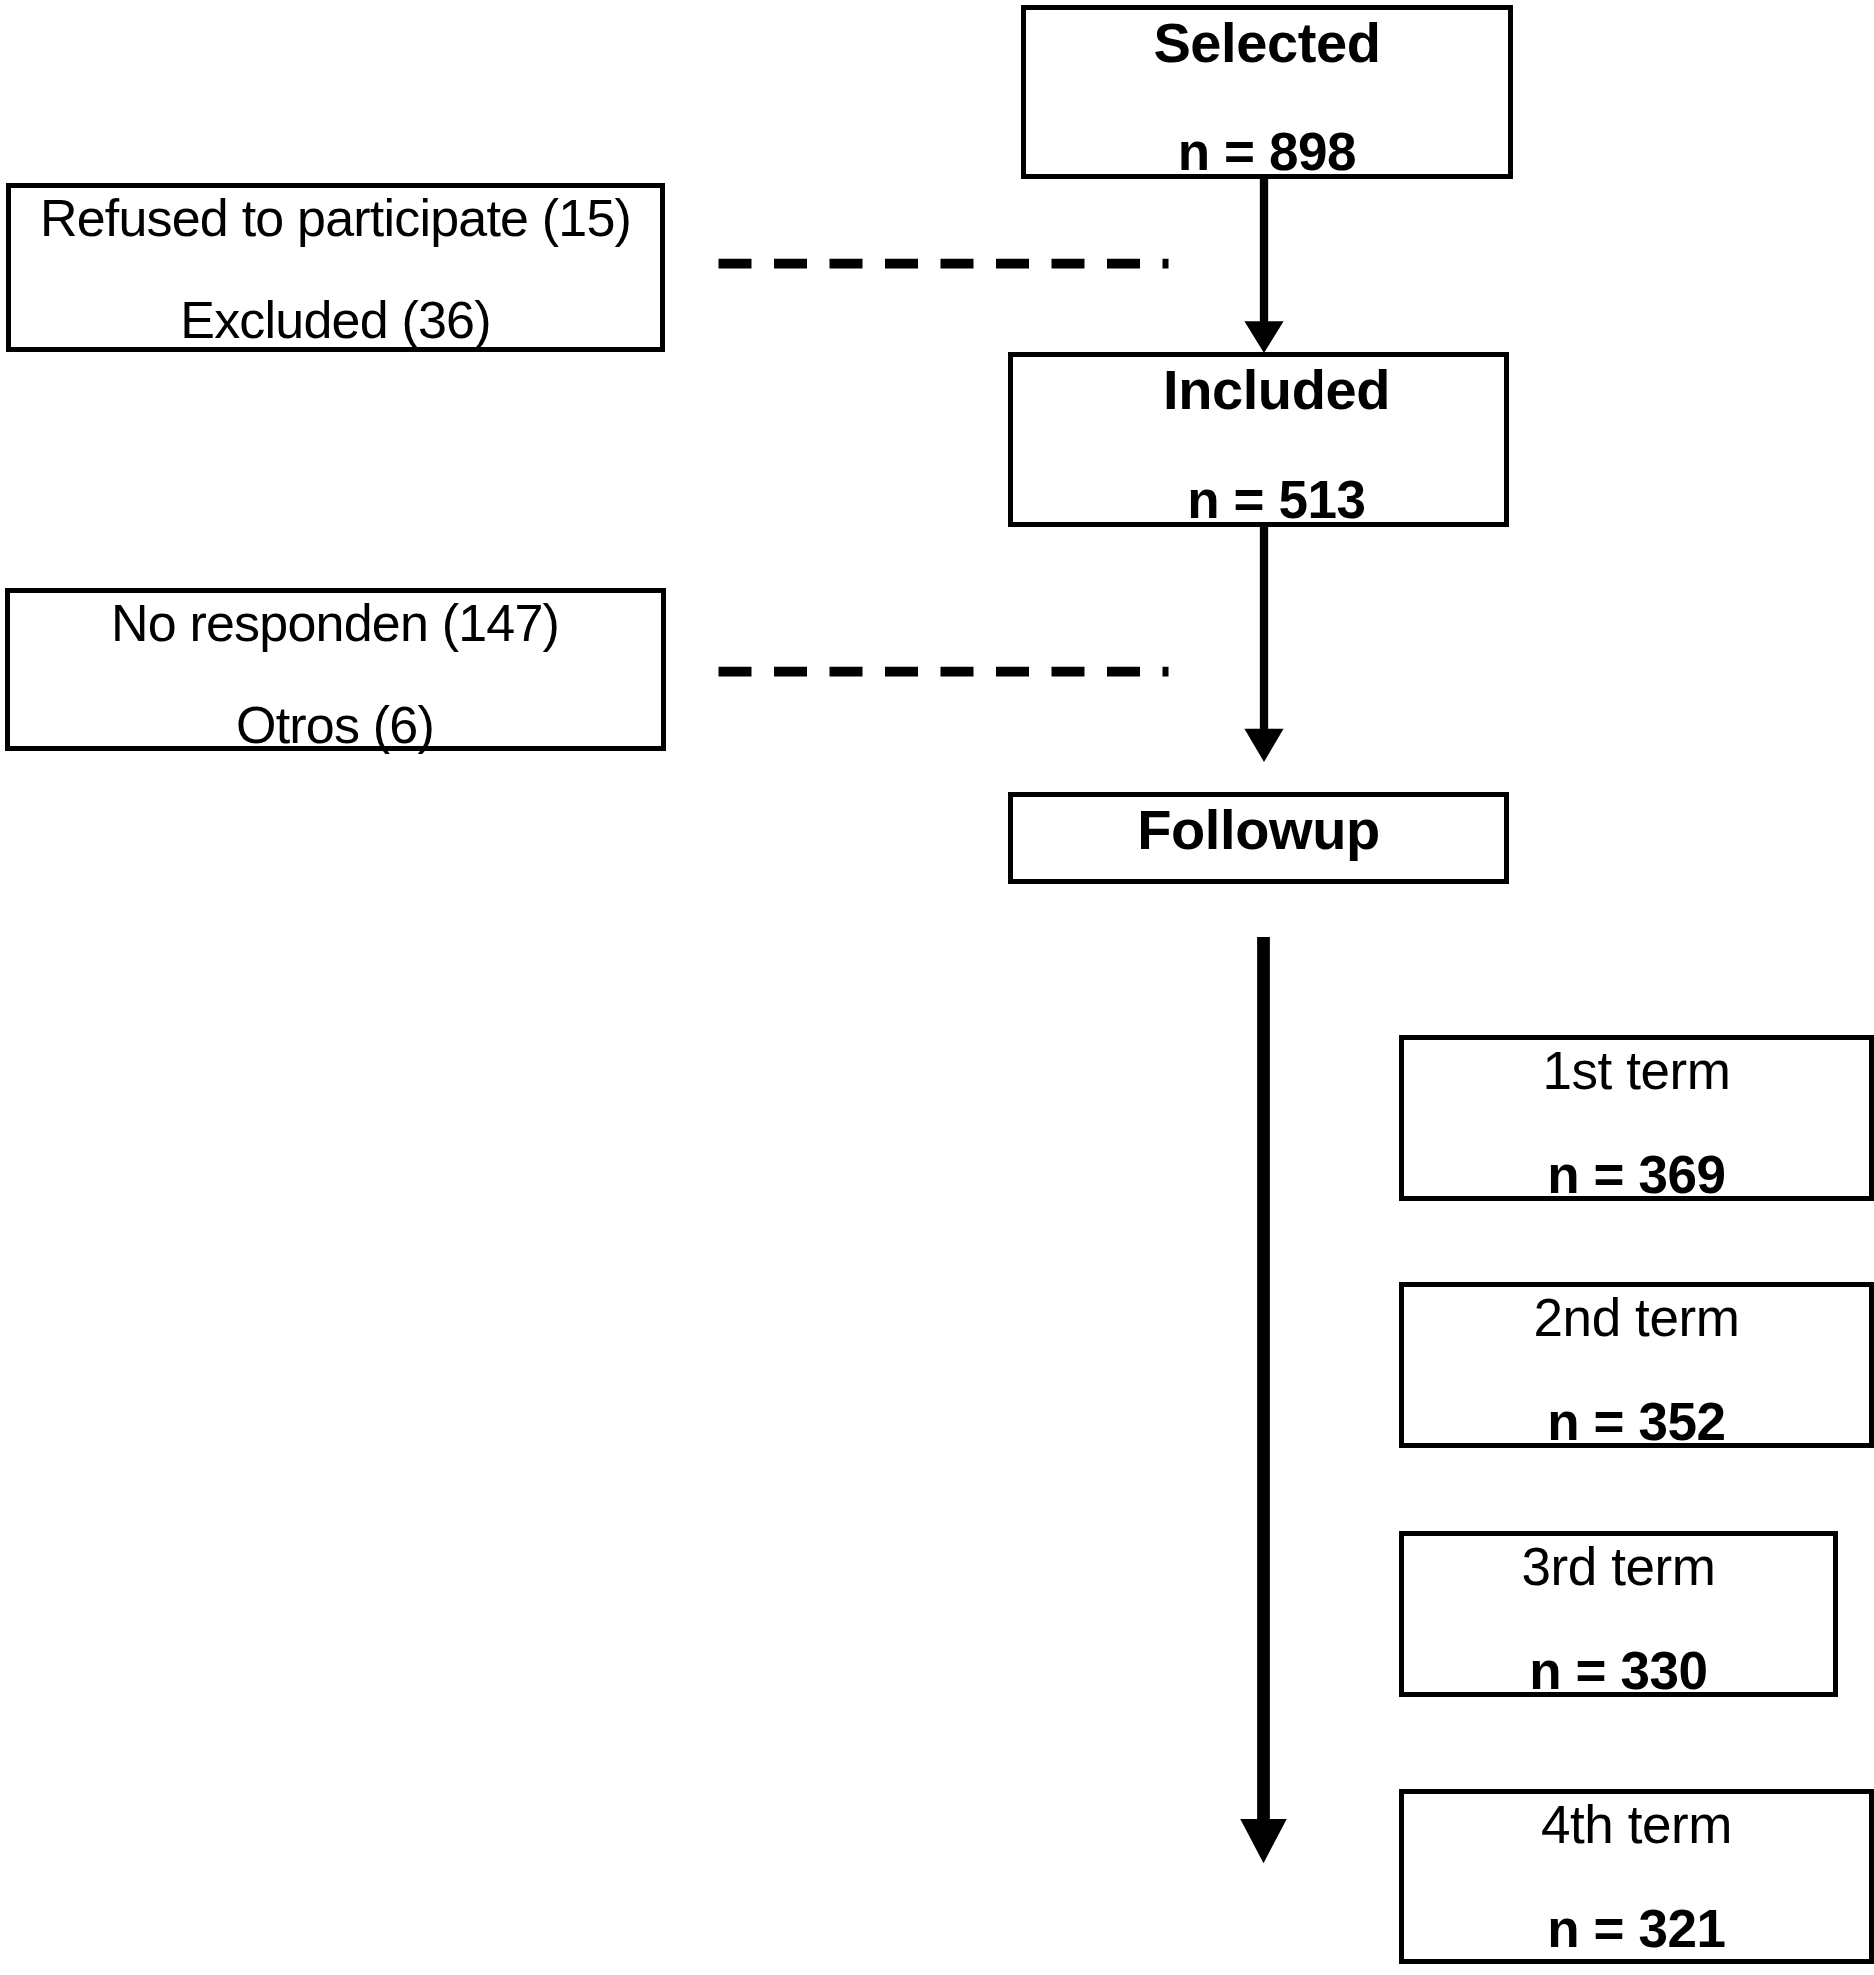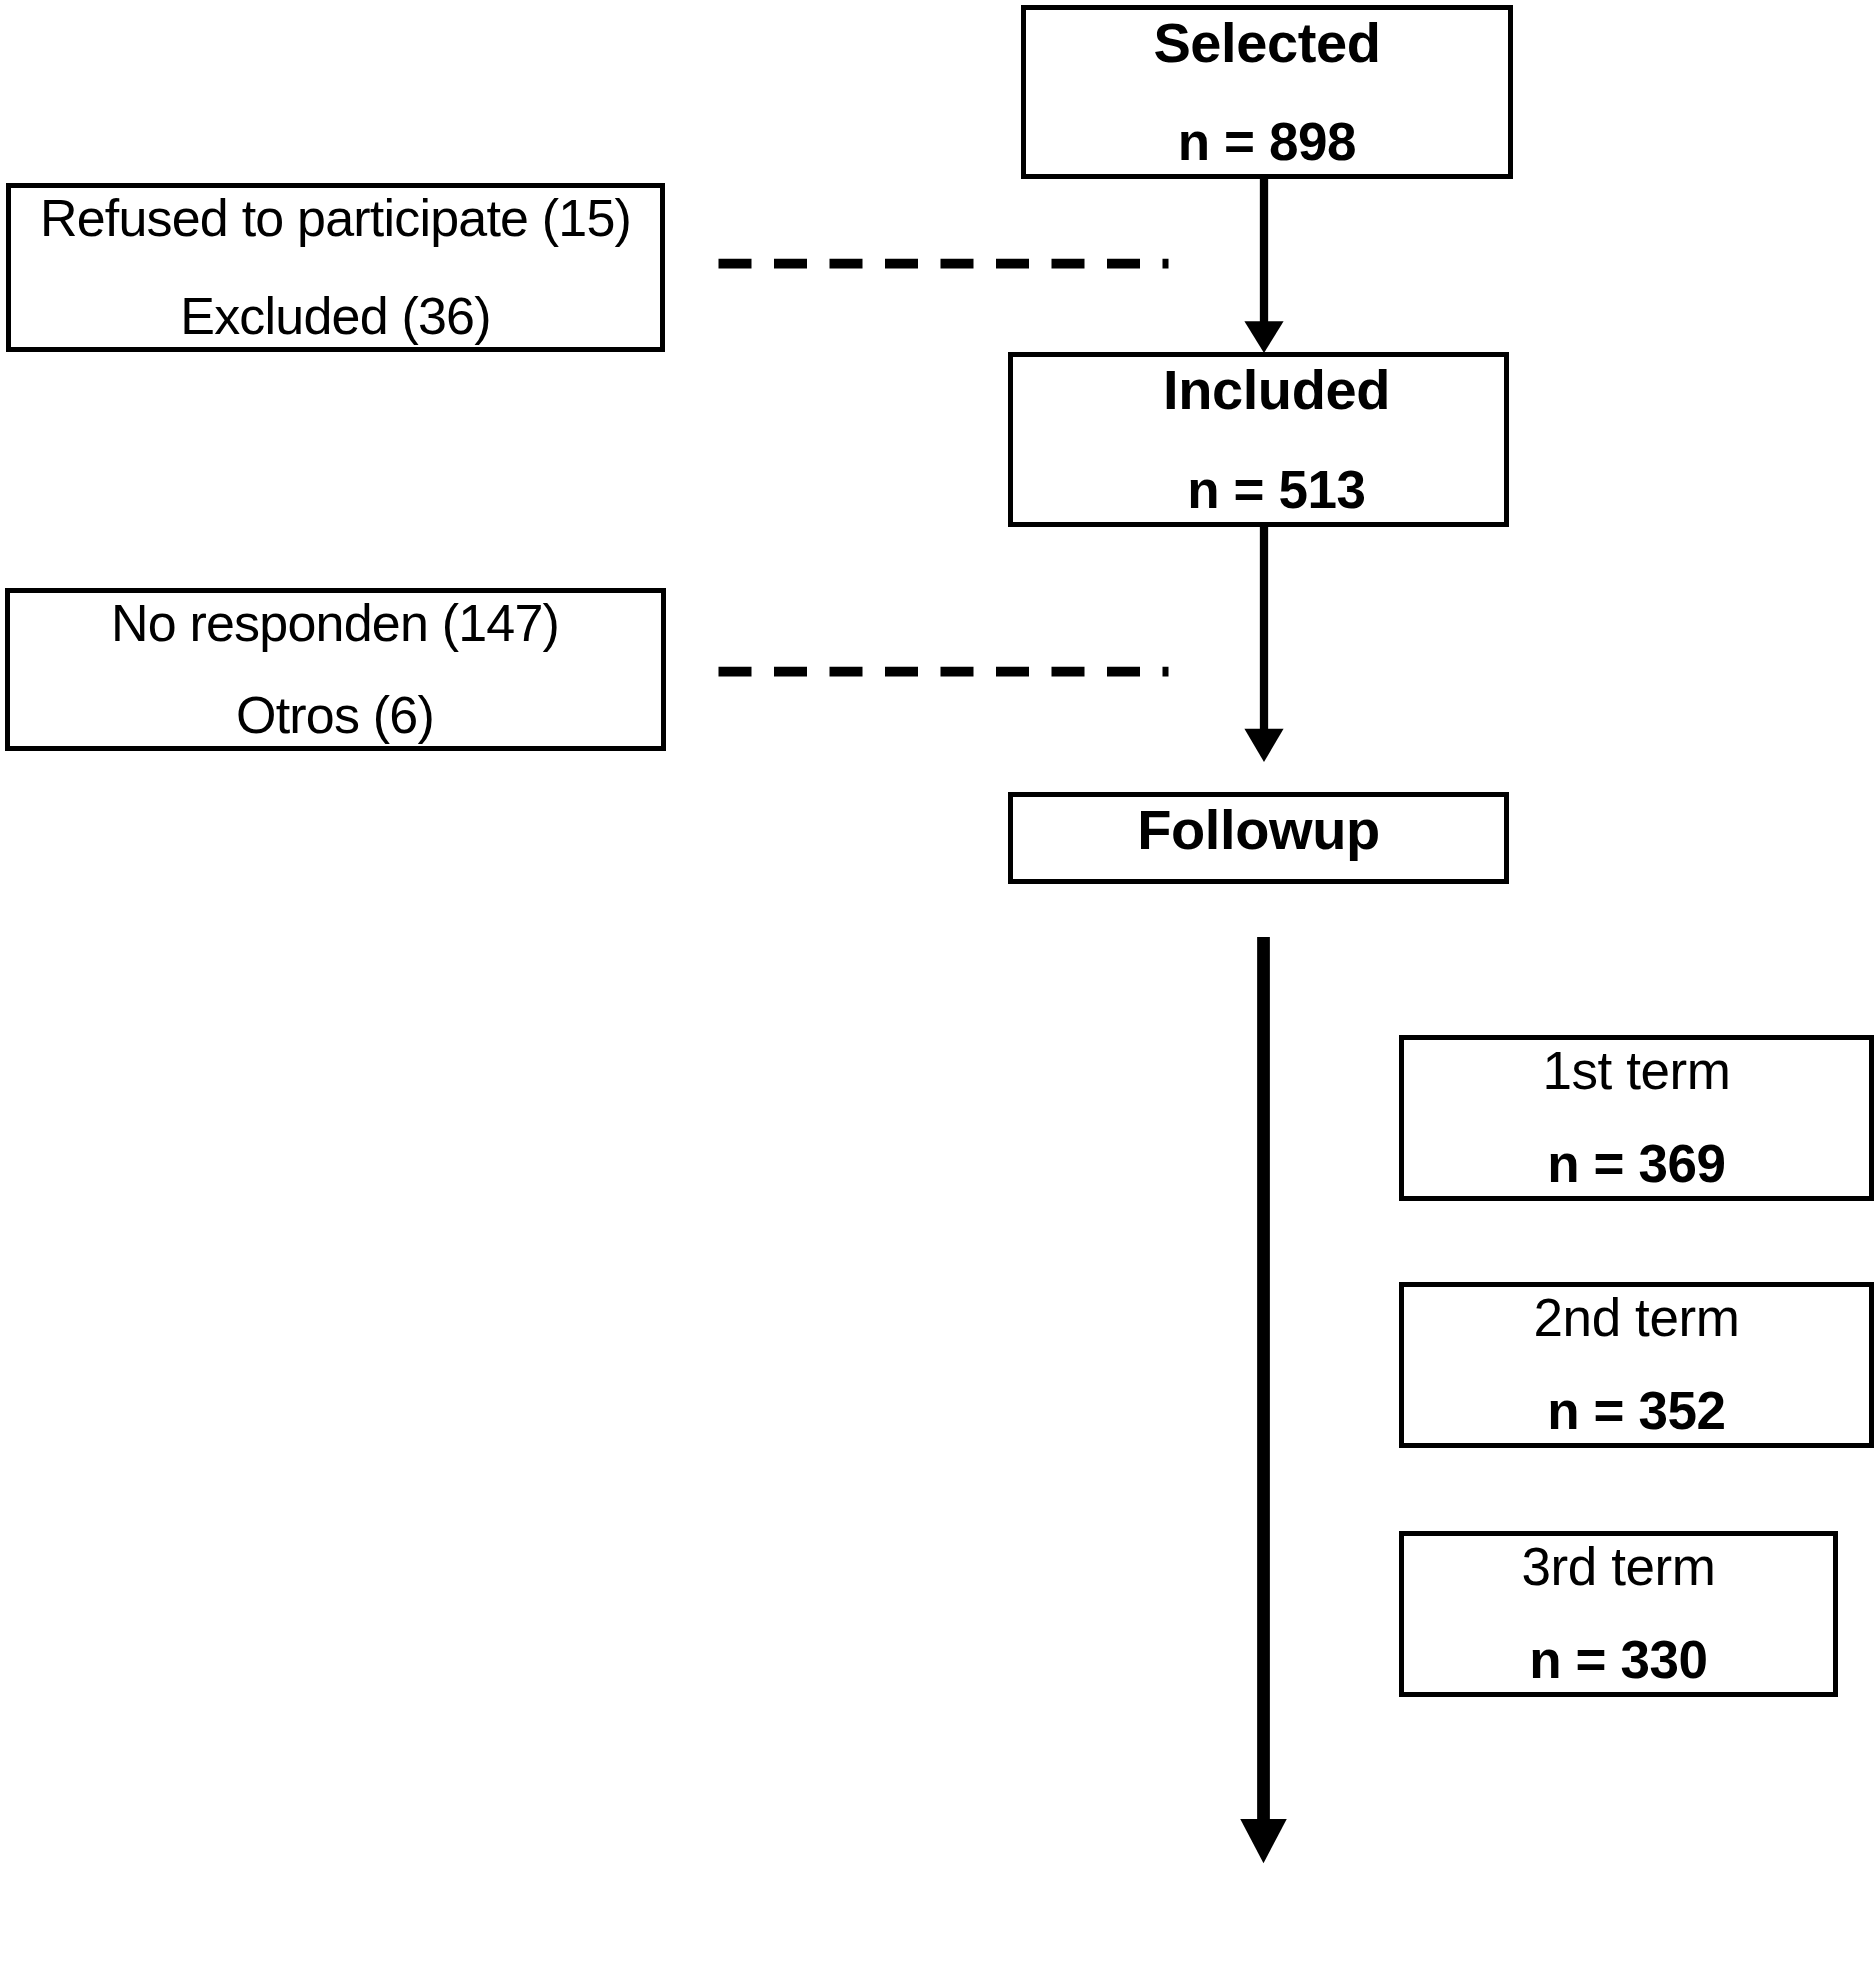--- a/index.html
+++ b/index.html
@@ -20,23 +20,24 @@
     overflow: hidden;
   }
   .node {
     position: absolute;
     box-sizing: border-box;
     border: 5.3px solid #000000;
     background: #ffffff;
     display: flex;
     flex-direction: column;
     align-items: center;
-    justify-content: space-between;
+    justify-content: flex-start;
     text-align: center;
     line-height: 1.18;
+    gap: 32px;
   }
   .node .line1,
   .node .line2 {
     display: block;
     white-space: nowrap;
   }
   
   .node-primary .line1 {
     font-weight: bold;
     font-size: 56px;
@@ -151,15 +152,19 @@
   <div class="node node-term" style="left:1399px; top:1282px; width:475px; height:166px;">
     <span class="line1">2nd term</span>
     <span class="line2">n = 352</span>
   </div>
 
   <div class="node node-term" style="left:1399px; top:1531px; width:439px; height:166px;">
     <span class="line1">3rd term</span>
     <span class="line2">n = 330</span>
   </div>
 
+  <div class="node node-term" style="left:1399px; top:1789px; width:475px; height:175px;">
+    <span class="line1">4th term</span>
+    <span class="line2">n = 321</span>
+  </div>
 
 </div>
 
 
 </body></html>

